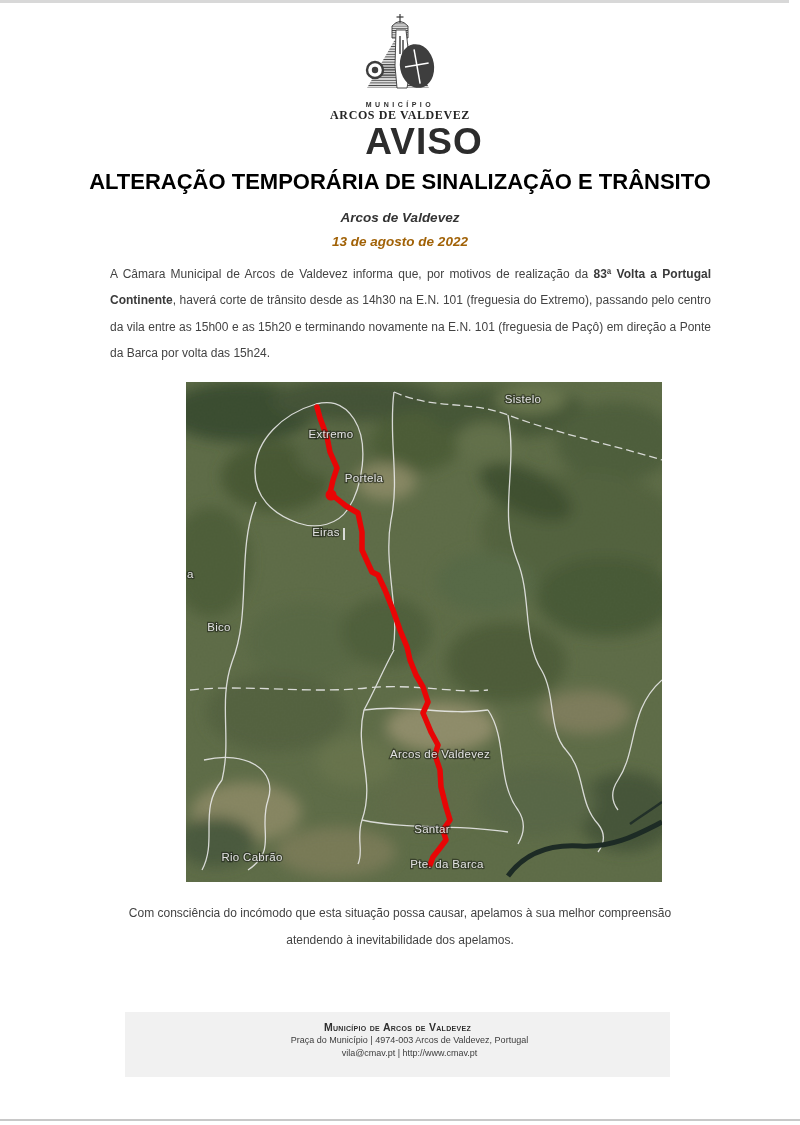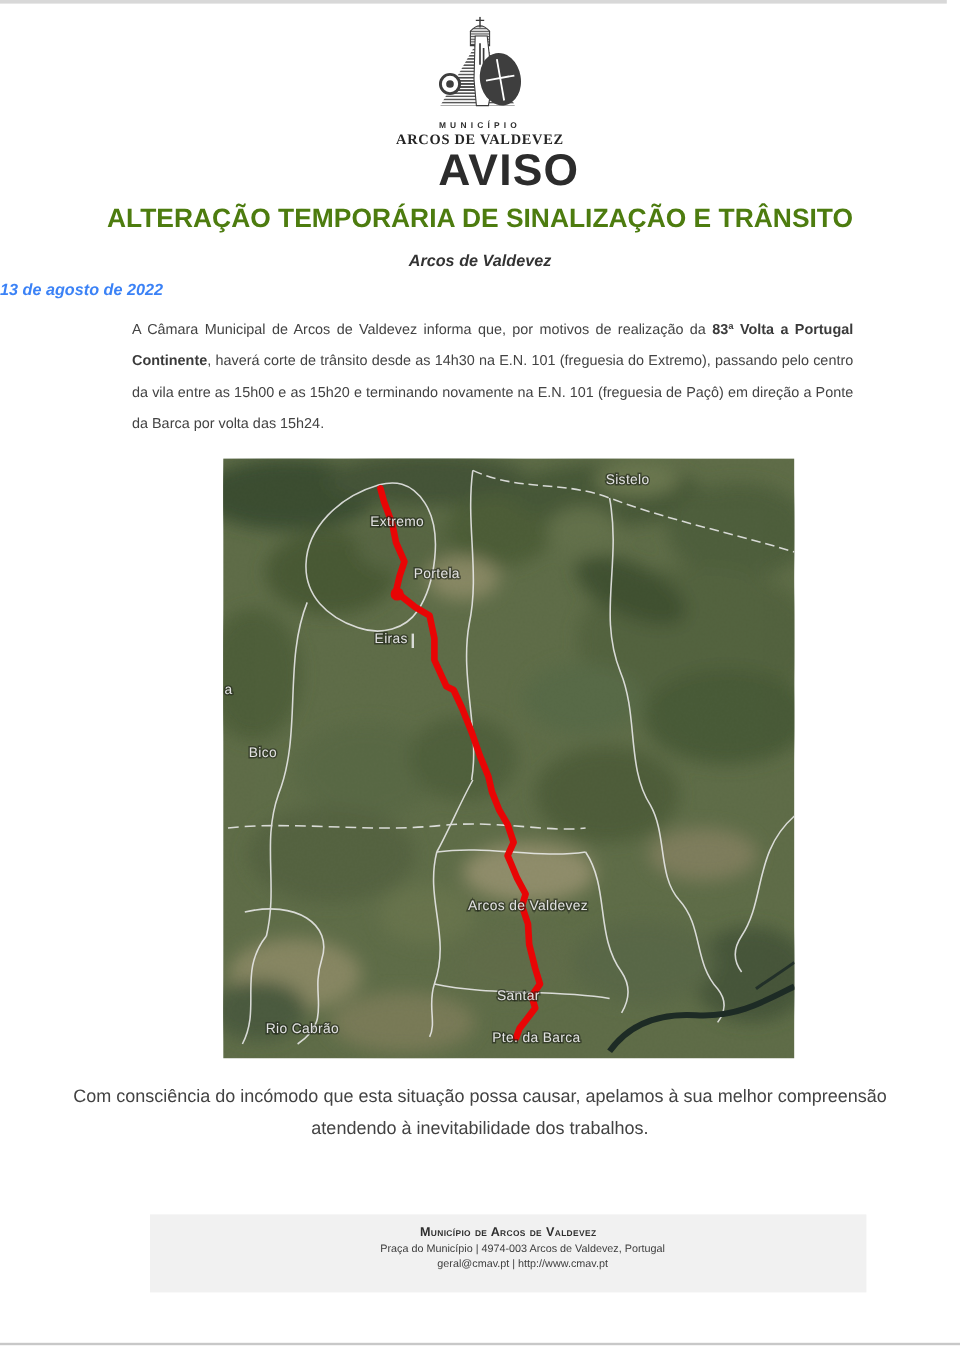--- a/index.html
+++ b/index.html
@@ -12,45 +12,45 @@
   
   .logo-wrap{top:14px;left:50%;transform:translateX(-50%);text-align:center;width:220px;}
   .logo-small{font-size:7px;letter-spacing:3.5px;color:#2e2e2e;font-weight:600;margin-top:1px;}
   .logo-name{font-family:"Liberation Serif",serif;font-size:12px;font-weight:bold;
              letter-spacing:.6px;color:#252525;margin-top:0px;}
 
   
   .doc-title{top:121px;left:0;width:800px;text-align:center;font-size:37px;
              font-weight:bold;color:#2c2c2c;letter-spacing:1px;padding-left:24px;}
   .doc-subtitle{top:169px;left:0;width:800px;text-align:center;font-size:22px;
-                font-weight:bold;color:#4d7c0f;}
+                font-weight:bold;color:#000000;}
   .doc-location{top:210px;left:0;width:800px;text-align:center;font-size:13.5px;
                 font-weight:bold;font-style:italic;color:#333;}
-  .doc-date{top:234px;left:0;width:800px;font-size:13.5px;
-            font-weight:bold;font-style:italic;color:#3b82f6;}
+  .doc-date{top:234px;left:0;width:800px;text-align:center;font-size:13.5px;
+            font-weight:bold;font-style:italic;color:#a16207;}
 
   
   .body-par{top:261px;left:110px;width:601px;font-size:12px;line-height:26.4px;
             text-align:justify;color:#434343;}
   .body-par strong{color:#3a3a3a;}
 
   
   .map-wrap{top:382px;left:186px;width:476px;height:532px;}
   .map-wrap svg{display:block;}
   .map-label{font-family:"Liberation Sans",sans-serif;font-size:11.5px;fill:#e2e2e2;
              stroke:rgba(30,35,25,.6);stroke-width:2.4px;paint-order:stroke;
              text-anchor:middle;letter-spacing:.3px;}
   .map-label.left{text-anchor:start;}
 
   
-  .closing{top:900px;left:60px;width:680px;text-align:center;font-size:15px;
+  .closing{top:900px;left:60px;width:680px;text-align:center;font-size:12px;
            line-height:27px;color:#434343;}
 
   
-  .footer-box{top:1012px;left:125px;width:597px;height:65px;background:#f1f1f1;
+  .footer-box{top:1012px;left:125px;width:545px;height:65px;background:#f1f1f1;
               text-align:center;box-sizing:border-box;padding-top:9px;}
   .footer-name{font-variant:small-caps;font-weight:bold;font-size:10.5px;color:#2f2f2f;
                letter-spacing:.3px;line-height:13px;}
   .footer-line{font-size:9px;line-height:13px;color:#3d3d3d;margin-left:24px;}
 </style>
 </head>
 <body>
 
 <div class="abs top-strip"></div>
 
@@ -184,22 +184,22 @@
           <text x="246" y="451" class="map-label">Santar</text>
           <text x="261" y="486" class="map-label">Pte. da Barca</text>
           <text x="66" y="479" class="map-label">Rio Cabrão</text>
         </g>
     </g>
   </svg>
 </div>
 
 <div class="abs closing">
   <div>Com consciência do incómodo que esta situação possa causar, apelamos à sua melhor compreensão</div>
-  <div>atendendo à inevitabilidade dos trabalhos.</div>
+  <div>atendendo à inevitabilidade dos apelamos.</div>
 </div>
 
 <div class="abs footer-box">
   <div class="footer-name">Município de Arcos de Valdevez</div>
   <div class="footer-line">Praça do Município | 4974-003  Arcos de Valdevez, Portugal</div>
-  <div class="footer-line">geral@cmav.pt | http://www.cmav.pt</div>
+  <div class="footer-line">vila@cmav.pt | http://www.cmav.pt</div>
 </div>
 
 <div class="abs bottom-strip"></div>
 
 </body></html>

